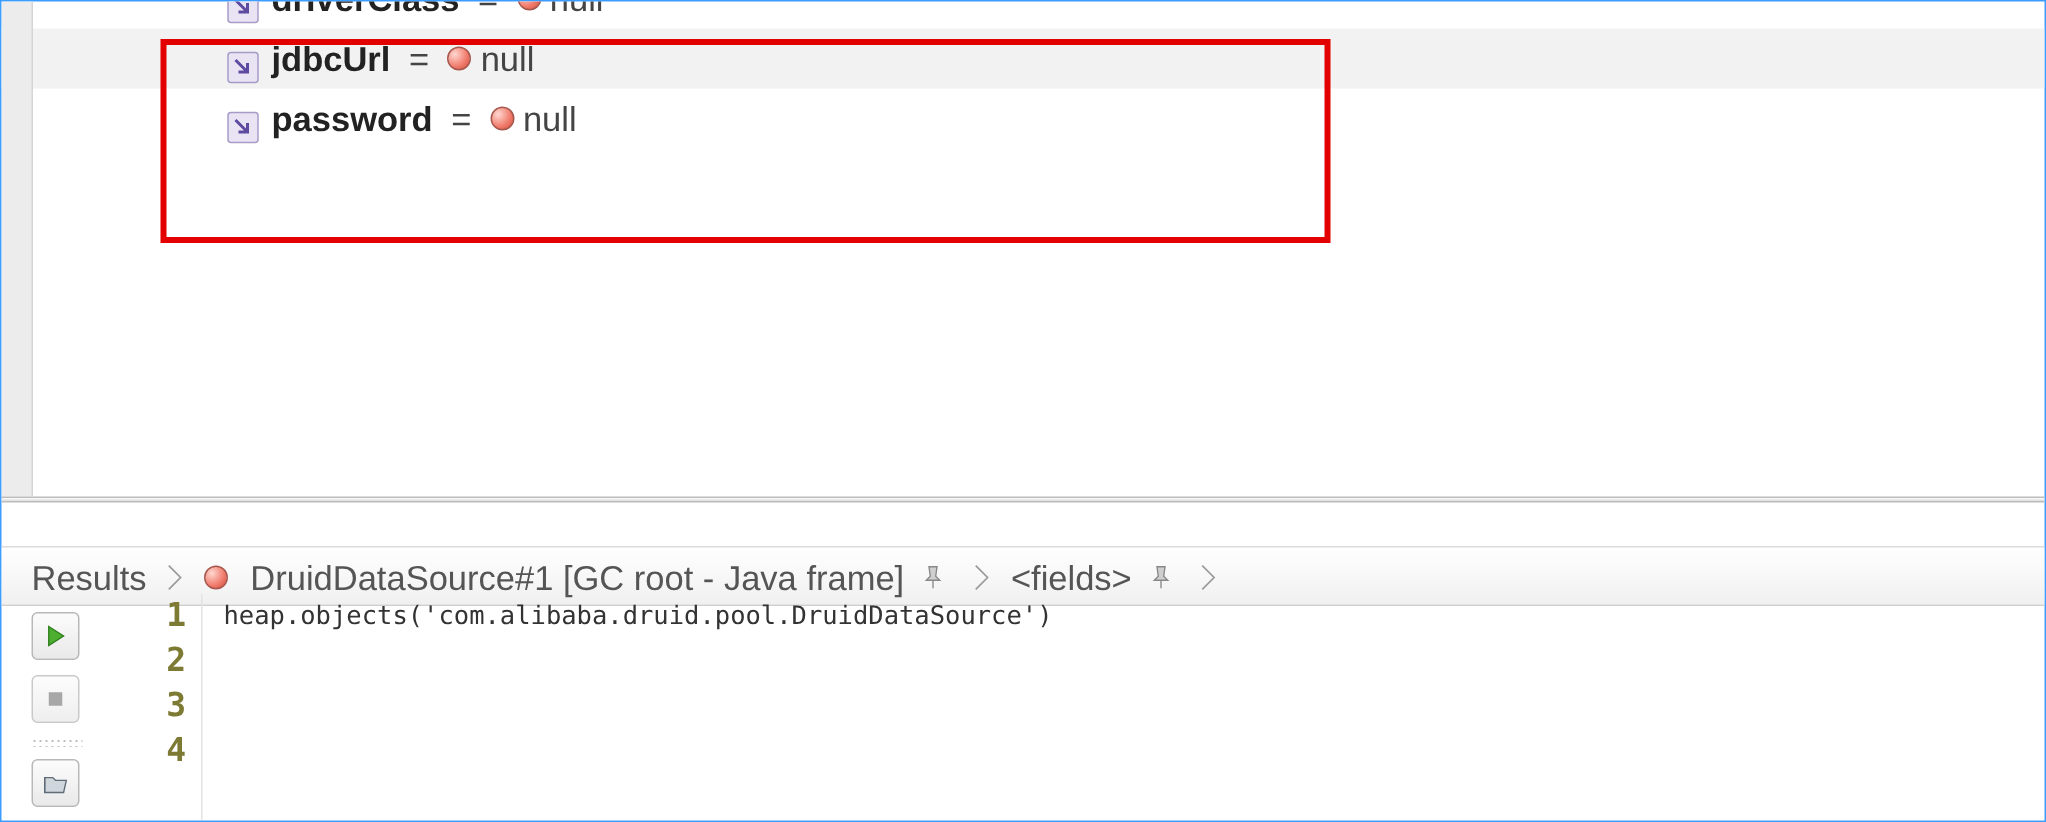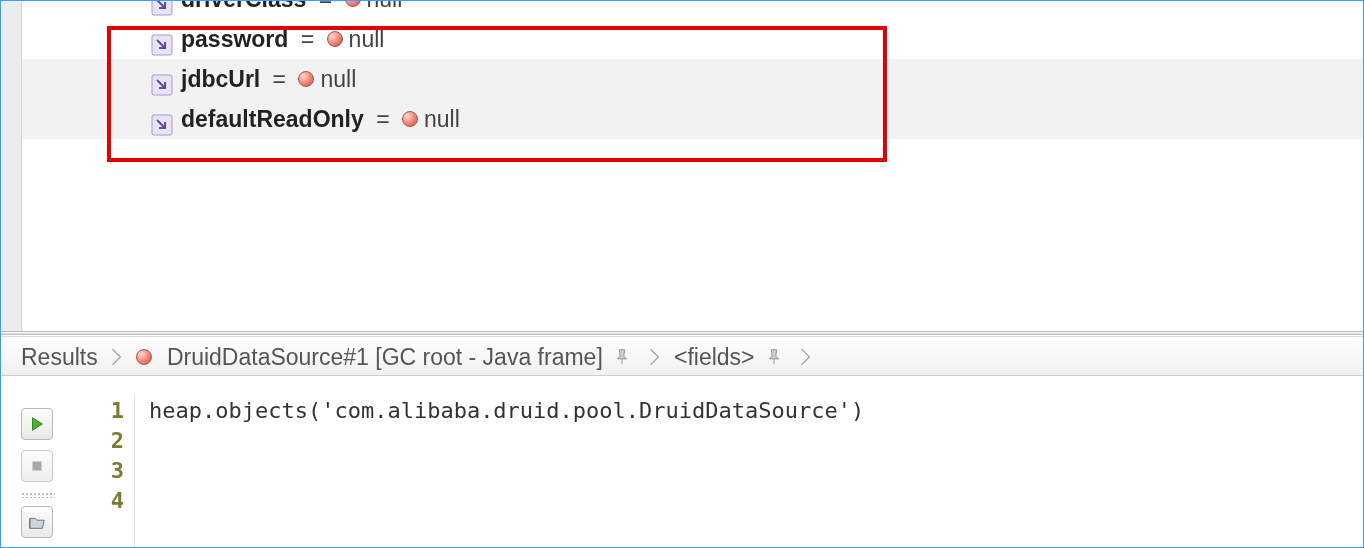--- a/index.html
+++ b/index.html
@@ -16,63 +16,59 @@
   .field-row .dot-icon { display:inline-block; vertical-align:middle; width:16px; height:16px; margin-right:6px; border-radius:50%;
     background: radial-gradient(circle at 30% 30%, #ffd7d0, #f07a6b 60%, #c94d3e);
     border:1px solid #a7584e; position:relative; top:-2px; }
   .field-row .fval { color:#444; }
 
   .highlight-box { position:absolute; left:106px; top:25px; width:780px; height:136px; border:4px solid #e20000; pointer-events:none; }
 
   .separator { position:absolute; left:0; right:0; top:330px; height:28px; }
   .separator .rail { position:absolute; left:0; right:0; top:0; height:4px; background:linear-gradient(#fdfdfd,#dcdcdc); border-top:1px solid #bcbcbc; border-bottom:1px solid #bcbcbc; }
 
-  .breadcrumb { position:absolute; left:0; right:0; top:335px; height:40px; line-height:40px; padding-left:20px;
+  .breadcrumb { position:absolute; left:0; right:0; top:363px; height:40px; line-height:40px; padding-left:20px;
     font-size:23px; background:linear-gradient(#ffffff,#f0f0f0); border-top:1px solid #dcdcdc; border-bottom:1px solid #cfcfcf; color:#555; }
   .breadcrumb .chev { display:inline-block; vertical-align:middle; margin:0 6px; color:#9a9a9a; position:relative; top:-1px; }
   .breadcrumb .chev svg { width:14px; height:18px; }
   .breadcrumb .bdot { display:inline-block; vertical-align:middle; width:16px; height:16px; border-radius:50%;
     background: radial-gradient(circle at 30% 30%, #ffd7d0, #f07a6b 60%, #c94d3e); border:1px solid #a7584e; margin-right:8px; position:relative; top:-2px; }
   .breadcrumb .pin-icon { display:inline-block; vertical-align:middle; margin:0 4px; position:relative; top:-1px; }
   .breadcrumb .pin-icon svg { width:18px; height:18px; }
   .breadcrumb .item { color:#555; }
 
   .editor { position:absolute; left:0; right:0; top:395px; bottom:0; }
   .toolbar { position:absolute; left:0; top:0; width:82px; bottom:0; padding:12px 0 0 20px; }
   .tbtn { width:32px; height:32px; margin-bottom:10px; background:linear-gradient(#fcfcfc,#e9e9e9); border:1px solid #b8b8b8; border-radius:4px; display:flex; align-items:center; justify-content:center; }
   .tbtn.disabled { opacity:.75; }
   .tbtn svg { width:18px; height:18px; }
   .toolbar .dots { width:34px; height:6px; margin:4px 0 8px 0; background-image:radial-gradient(#bdbdbd 1px, transparent 1px); background-size:4px 4px; }
   .gutter2 { position:absolute; left:82px; top:0; width:52px; bottom:0; border-right:1px solid #e3e3e3; }
   .gutter2 .ln { text-align:right; padding-right:10px; font-family:Menlo,Consolas,monospace; font-size:22px; font-weight:700; color:#7d7a34; height:30px; line-height:30px; }
   .code { position:absolute; left:134px; top:0; right:0; bottom:0; padding-left:14px; padding-top:0; }
-  .code .line { font-family:Menlo,Consolas,monospace; font-size:22px; color:#333; height:30px; line-height:30px; white-space:pre; }
+  .code .line { font-family:Menlo,Consolas,monospace; font-size:17px; color:#333; height:30px; line-height:30px; white-space:pre; }
 </style>
 </head>
 <body>
 
 <div class="tree-pane">
   <div class="tree-gutter"></div>
   <div id="field-rows">
       <div class="field-row" style="margin-top: -22px;"><span class="arrow-icon"><svg viewBox="0 0 22 22">
             <rect x="1" y="1" width="20" height="20" rx="2" fill="#e9e4f3" stroke="#a79bc9"></rect>
             <path d="M6 6 L14 14 M14 8 L14 14 L8 14" fill="none" stroke="#5e4aa0" stroke-width="2"></path>
           </svg></span><span class="fname">driverClass</span><span class="eq"> = </span><span class="dot-icon"></span><span class="fval">null</span></div>
+      <div class="field-row alt"><span class="arrow-icon"><svg viewBox="0 0 22 22">
+            <rect x="1" y="1" width="20" height="20" rx="2" fill="#e9e4f3" stroke="#a79bc9"></rect>
+            <path d="M6 6 L14 14 M14 8 L14 14 L8 14" fill="none" stroke="#5e4aa0" stroke-width="2"></path>
+          </svg></span><span class="fname">jdbcUrl</span><span class="eq"> = </span><span class="dot-icon"></span><span class="fval">null</span></div>
       <div class="field-row"><span class="arrow-icon"><svg viewBox="0 0 22 22">
             <rect x="1" y="1" width="20" height="20" rx="2" fill="#e9e4f3" stroke="#a79bc9"></rect>
             <path d="M6 6 L14 14 M14 8 L14 14 L8 14" fill="none" stroke="#5e4aa0" stroke-width="2"></path>
           </svg></span><span class="fname">password</span><span class="eq"> = </span><span class="dot-icon"></span><span class="fval">null</span></div>
-      <div class="field-row alt"><span class="arrow-icon"><svg viewBox="0 0 22 22">
-            <rect x="1" y="1" width="20" height="20" rx="2" fill="#e9e4f3" stroke="#a79bc9"></rect>
-            <path d="M6 6 L14 14 M14 8 L14 14 L8 14" fill="none" stroke="#5e4aa0" stroke-width="2"></path>
-          </svg></span><span class="fname">jdbcUrl</span><span class="eq"> = </span><span class="dot-icon"></span><span class="fval">null</span></div>
-      <div class="field-row alt"><span class="arrow-icon"><svg viewBox="0 0 22 22">
-            <rect x="1" y="1" width="20" height="20" rx="2" fill="#e9e4f3" stroke="#a79bc9"></rect>
-            <path d="M6 6 L14 14 M14 8 L14 14 L8 14" fill="none" stroke="#5e4aa0" stroke-width="2"></path>
-          </svg></span><span class="fname">defaultReadOnly</span><span class="eq"> = </span><span class="dot-icon"></span><span class="fval">null</span></div>
     </div>
   <div class="highlight-box"></div>
 </div>
 
 <div class="separator">
   <div class="rail"></div>
 </div>
 
 <div class="breadcrumb">
   <span class="item">Results</span>

